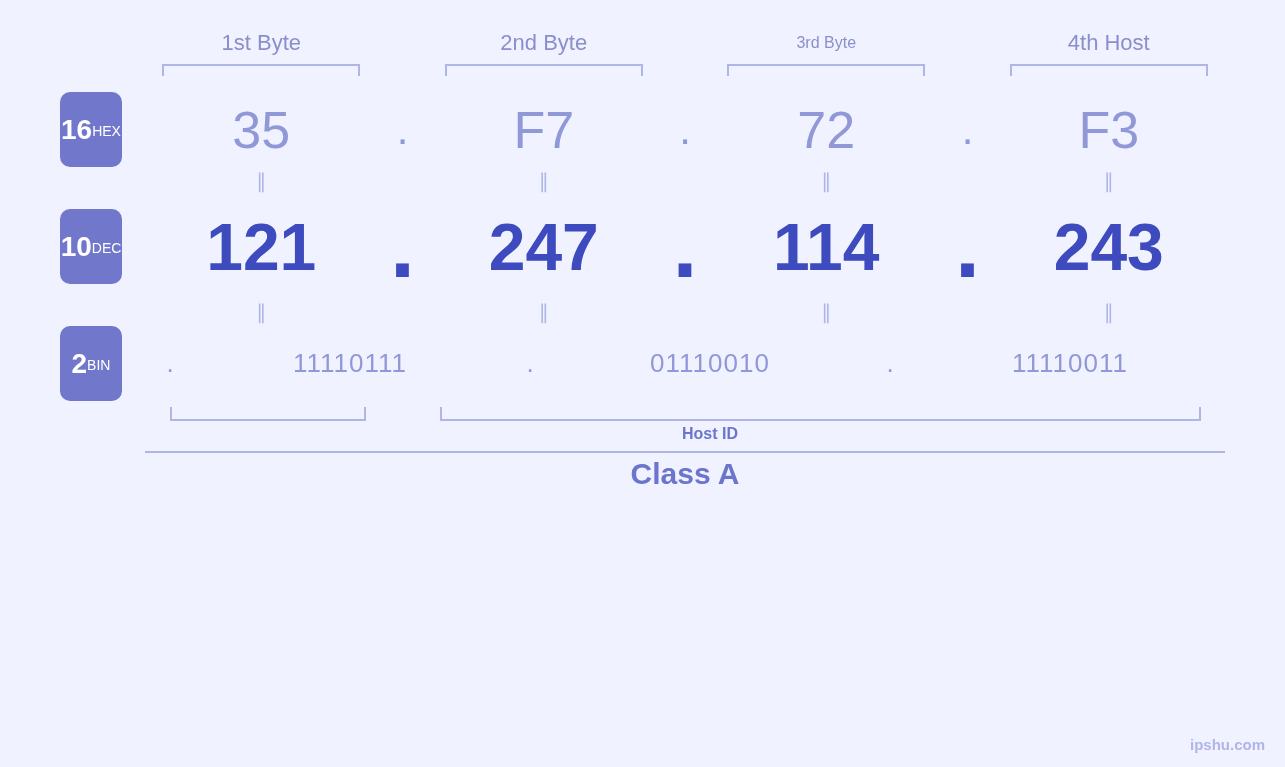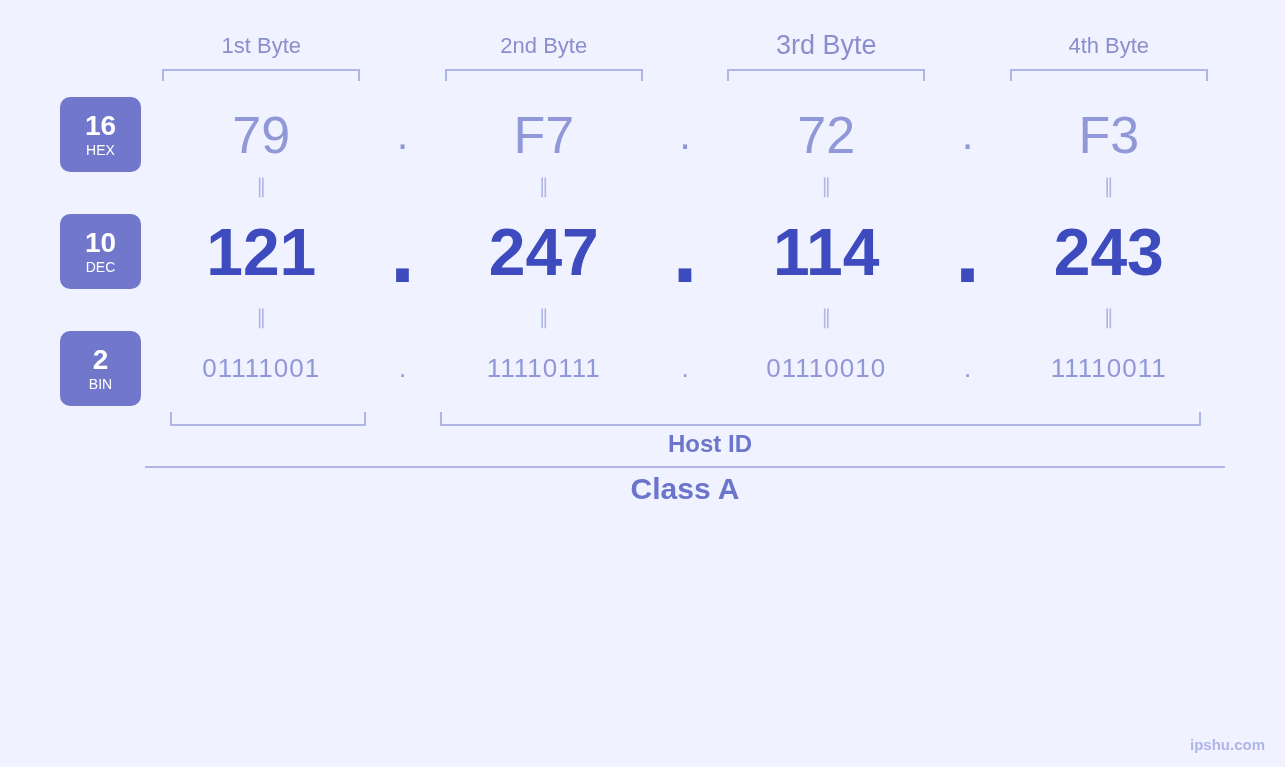--- a/index.html
+++ b/index.html
@@ -25,26 +25,26 @@
 
     .bracket-line-inner {
       width: 85%;
       height: 12px;
       border-top: 2px solid #b0b5e8;
       border-left: 2px solid #b0b5e8;
       border-right: 2px solid #b0b5e8;
     }
 
     .base-badge {
-      width: 81px;
+      width: 62px;
       height: 75px;
       background: #7178cc;
       border-radius: 10px;
       display: flex;
-      flex-direction: column;
+      flex-direction: row;
       align-items: center;
       justify-content: center;
       color: white;
       flex-shrink: 0;
     }
 
     .base-number {
       font-size: 28px;
       font-weight: bold;
       line-height: 1;
@@ -139,25 +139,25 @@
     <div class="values-area">
       <div class="val-col">
         <span style="font-size:22px;color:#8a8fcc;">1st Byte</span>
       </div>
       <div class="dot-col"></div>
       <div class="val-col">
         <span style="font-size:22px;color:#8a8fcc;">2nd Byte</span>
       </div>
       <div class="dot-col"></div>
       <div class="val-col">
-        <span style="font-size:27px;color:#8a8fcc;">3rd Byte</span>
-      </div>
-      <div class="dot-col"></div>
-      <div class="val-col">
-        <span style="font-size:22px;color:#8a8fcc;">4th Byte</span>
+        <span style="font-size:16px;color:#8a8fcc;">3rd Byte</span>
+      </div>
+      <div class="dot-col"></div>
+      <div class="val-col">
+        <span style="font-size:22px;color:#8a8fcc;">4th Host</span>
       </div>
     </div>
   </div>
 
   <div class="full-row" style="margin-bottom:16px;">
     <div class="badge-spacer"></div>
     <div class="values-area">
       <div class="val-col">
           <div class="bracket-line-inner"></div>
         </div>
@@ -178,21 +178,21 @@
 
   <div class="full-row" style="margin-bottom:2px;">
     <div class="badge-spacer">
       <div class="base-badge">
         <span class="base-number">16</span>
         <span class="base-label">HEX</span>
       </div>
     </div>
     <div class="values-area">
       <div class="val-col">
-          <span class="hex-value">79</span>
+          <span class="hex-value">35</span>
         </div>
       <div class="dot-col">
           <span style="font-size:42px;color:#9098d8;font-weight:300;">.</span>
         </div>
       <div class="val-col">
           <span class="hex-value">F7</span>
         </div>
       <div class="dot-col">
           <span style="font-size:42px;color:#9098d8;font-weight:300;">.</span>
         </div>
@@ -283,23 +283,20 @@
   </div>
 
   <div class="full-row" style="margin-bottom:6px;">
     <div class="badge-spacer">
       <div class="base-badge">
         <span class="base-number">2</span>
         <span class="base-label">BIN</span>
       </div>
     </div>
     <div class="values-area">
-      <div class="val-col">
-          <span class="bin-value">01111001</span>
-        </div>
       <div class="dot-col">
           <span style="font-size:26px;color:#9098d8;">.</span>
         </div>
       <div class="val-col">
           <span class="bin-value">11110111</span>
         </div>
       <div class="dot-col">
           <span style="font-size:26px;color:#9098d8;">.</span>
         </div>
       <div class="val-col">
@@ -327,21 +324,21 @@
         <div style="width:97%;height:14px;border-bottom:2px solid #b0b5e8;border-left:2px solid #b0b5e8;border-right:2px solid #b0b5e8;"></div>
       </div>
     </div>
   </div>
 
   <div class="full-row" style="margin-bottom:8px;">
     <div class="badge-spacer"></div>
     <div class="values-area">
       <div class="dot-col"></div>
       <div style="flex:3.2;display:flex;justify-content:center;">
-        <span style="font-size:24px;color:#6b75cc;font-weight:600;">Host ID</span>
+        <span style="font-size:16px;color:#6b75cc;font-weight:600;">Host ID</span>
       </div>
     </div>
   </div>
 
   <div class="full-row" style="margin-bottom:4px;">
     <div class="badge-spacer"></div>
     <div style="flex:1;border-bottom:2px solid #b0b5e8;"></div>
   </div>
 
   <div class="full-row">

